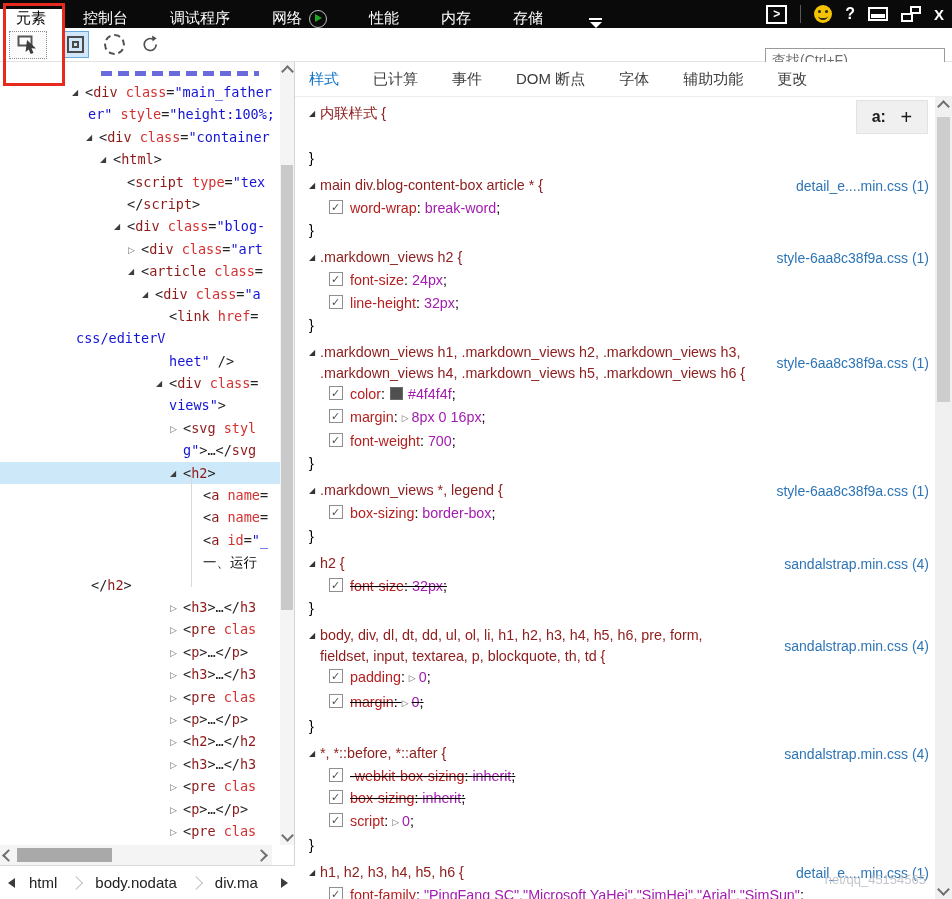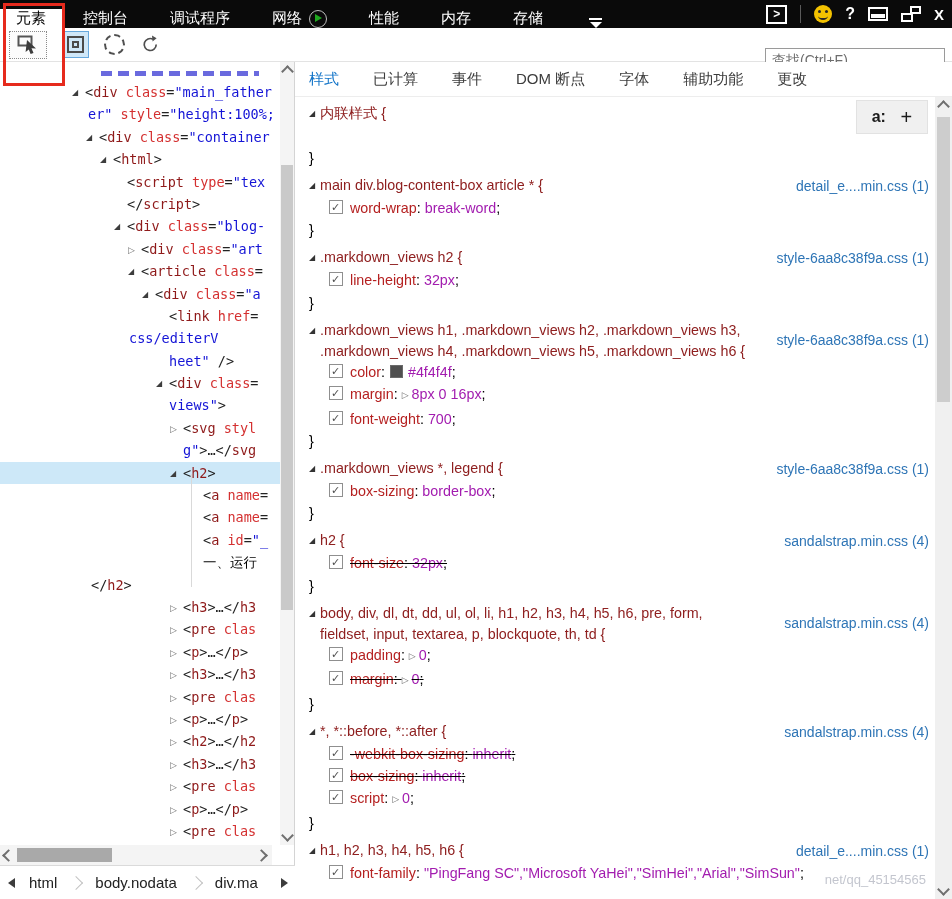--- a/index.html
+++ b/index.html
@@ -190,21 +190,21 @@
           <div class="trow" style="padding-left: 75px;"><span class="arr n"></span><span class="c-v">er"</span><span class="c-p"> </span><span class="c-a">style</span><span class="c-p">=</span><span class="c-v">"height:100%;</span></div>
           <div class="trow" style="padding-left: 86px;"><span class="arr e"></span><span class="c-p">&lt;</span><span class="c-t">div</span><span class="c-p"> </span><span class="c-a">class</span><span class="c-p">=</span><span class="c-v">"container</span></div>
           <div class="trow" style="padding-left: 100px;"><span class="arr e"></span><span class="c-p">&lt;</span><span class="c-t">html</span><span class="c-p">&gt;</span></div>
           <div class="trow" style="padding-left: 114px;"><span class="arr n"></span><span class="c-p">&lt;</span><span class="c-t">script</span><span class="c-p"> </span><span class="c-a">type</span><span class="c-p">=</span><span class="c-v">"tex</span></div>
           <div class="trow" style="padding-left: 114px;"><span class="arr n"></span><span class="c-p">&lt;/</span><span class="c-t">script</span><span class="c-p">&gt;</span></div>
           <div class="trow" style="padding-left: 114px;"><span class="arr e"></span><span class="c-p">&lt;</span><span class="c-t">div</span><span class="c-p"> </span><span class="c-a">class</span><span class="c-p">=</span><span class="c-v">"blog-</span></div>
           <div class="trow" style="padding-left: 128px;"><span class="arr c"></span><span class="c-p">&lt;</span><span class="c-t">div</span><span class="c-p"> </span><span class="c-a">class</span><span class="c-p">=</span><span class="c-v">"art</span></div>
           <div class="trow" style="padding-left: 128px;"><span class="arr e"></span><span class="c-p">&lt;</span><span class="c-t">article</span><span class="c-p"> </span><span class="c-a">class</span><span class="c-p">=</span></div>
           <div class="trow" style="padding-left: 142px;"><span class="arr e"></span><span class="c-p">&lt;</span><span class="c-t">div</span><span class="c-p"> </span><span class="c-a">class</span><span class="c-p">=</span><span class="c-v">"a</span></div>
           <div class="trow" style="padding-left: 156px;"><span class="arr n"></span><span class="c-p">&lt;</span><span class="c-t">link</span><span class="c-p"> </span><span class="c-a">href</span><span class="c-p">=</span></div>
-          <div class="trow" style="padding-left: 84px; margin-left: 32px;"><span class="arr n"></span><span class="c-v">css/editerV</span></div>
+          <div class="trow" style="padding-left: 63px;"><span class="arr n"></span><span class="c-v">css/editerV</span></div>
           <div class="trow" style="padding-left: 156px;"><span class="arr n"></span><span class="c-v">heet"</span><span class="c-p"> /&gt;</span></div>
           <div class="trow" style="padding-left: 156px;"><span class="arr e"></span><span class="c-p">&lt;</span><span class="c-t">div</span><span class="c-p"> </span><span class="c-a">class</span><span class="c-p">=</span></div>
           <div class="trow" style="padding-left: 156px;"><span class="arr n"></span><span class="c-v">views"</span><span class="c-p">&gt;</span></div>
           <div class="trow" style="padding-left: 170px;"><span class="arr c"></span><span class="c-p">&lt;</span><span class="c-t">svg</span><span class="c-p"> </span><span class="c-a">styl</span></div>
           <div class="trow" style="padding-left: 170px;"><span class="arr n"></span><span class="c-v">g"</span><span class="c-p">&gt;…</span><span class="c-p">&lt;/</span><span class="c-t">svg</span></div>
           <div class="trow sel" style="padding-left: 170px;"><span class="arr e"></span><span class="c-p">&lt;</span><span class="c-t">h2</span><span class="c-p">&gt;</span></div>
           <div class="trow" style="padding-left: 190px;"><span class="arr n"></span><span class="c-p">&lt;</span><span class="c-t">a</span><span class="c-p"> </span><span class="c-a">name</span><span class="c-p">=</span></div>
           <div class="trow" style="padding-left: 190px;"><span class="arr n"></span><span class="c-p">&lt;</span><span class="c-t">a</span><span class="c-p"> </span><span class="c-a">name</span><span class="c-p">=</span></div>
           <div class="trow" style="padding-left: 190px;"><span class="arr n"></span><span class="c-p">&lt;</span><span class="c-t">a</span><span class="c-p"> </span><span class="c-a">id</span><span class="c-p">=</span><span class="c-v">"_</span></div>
           <div class="trow" style="padding-left: 190px;"><span class="arr n"></span><span class="c-x">一、运行</span></div>
@@ -278,20 +278,21 @@
             <div class="propline"><span class="cb"></span><span><span class="pname">word-wrap</span><span class="pcolon">:  </span><span class="pval">break-word</span><span class="psemi">;</span></span></div>
             <div class="rclose">}</div>
           </div>
           <div class="rule">
             <div class="rhead">
               <div class="selwrap">
                 <div class="selline"><span class="rarr"></span><span class="seltxt">.markdown_views h2  {</span></div>
               </div>
               <div class="rlink">style-6aa8c38f9a.css (1)</div>
             </div>
+            <div class="propline"><span class="cb"></span><span><span class="pname">font-size</span><span class="pcolon">:  </span><span class="pval">24px</span><span class="psemi">;</span></span></div>
             <div class="propline"><span class="cb"></span><span><span class="pname">line-height</span><span class="pcolon">:  </span><span class="pval">32px</span><span class="psemi">;</span></span></div>
             <div class="rclose">}</div>
           </div>
           <div class="rule">
             <div class="rhead">
               <div class="selwrap">
                 <div class="selline"><span class="rarr"></span><span class="seltxt">.markdown_views h1, .markdown_views h2, .markdown_views h3,</span></div>
                 <div class="selline cont"><span class="seltxt">.markdown_views h4, .markdown_views h5, .markdown_views h6  {</span></div>
               </div>
               <div class="rlink">style-6aa8c38f9a.css (1)</div>

